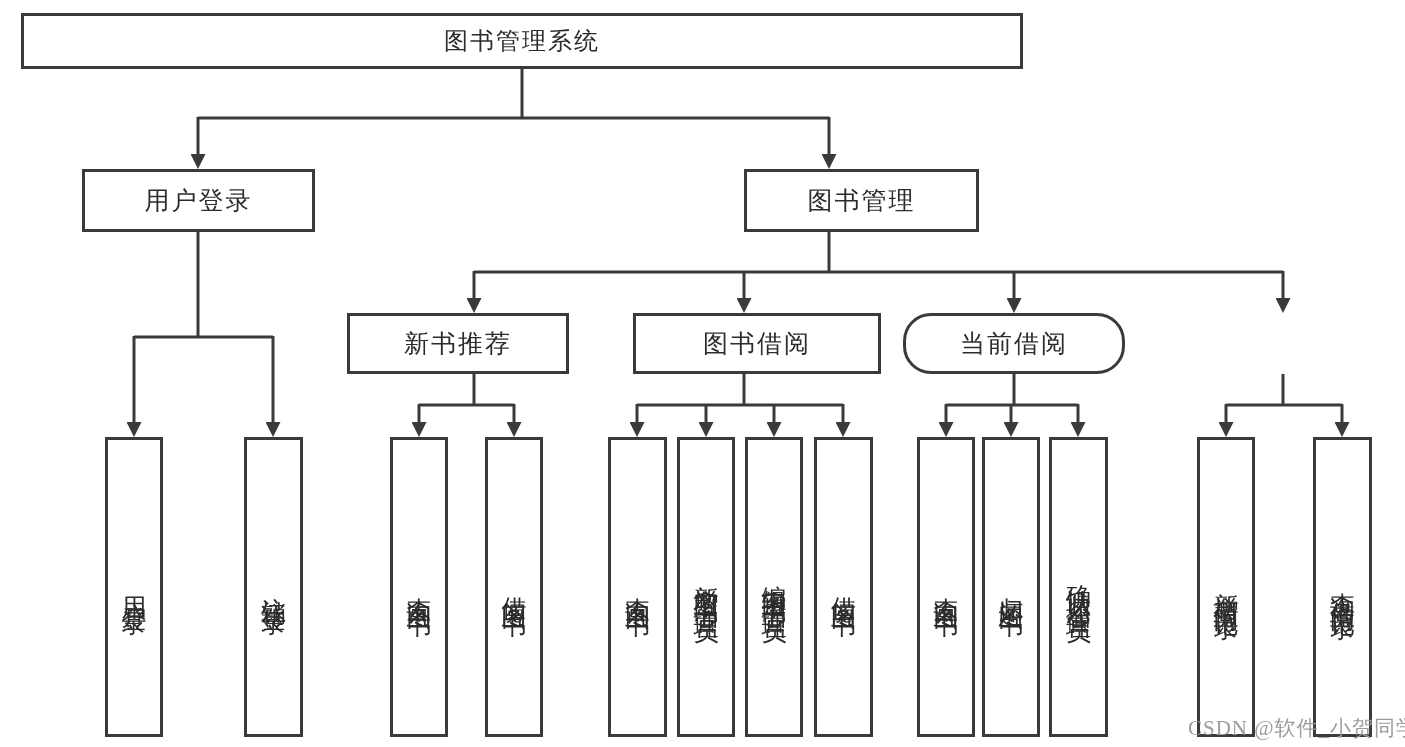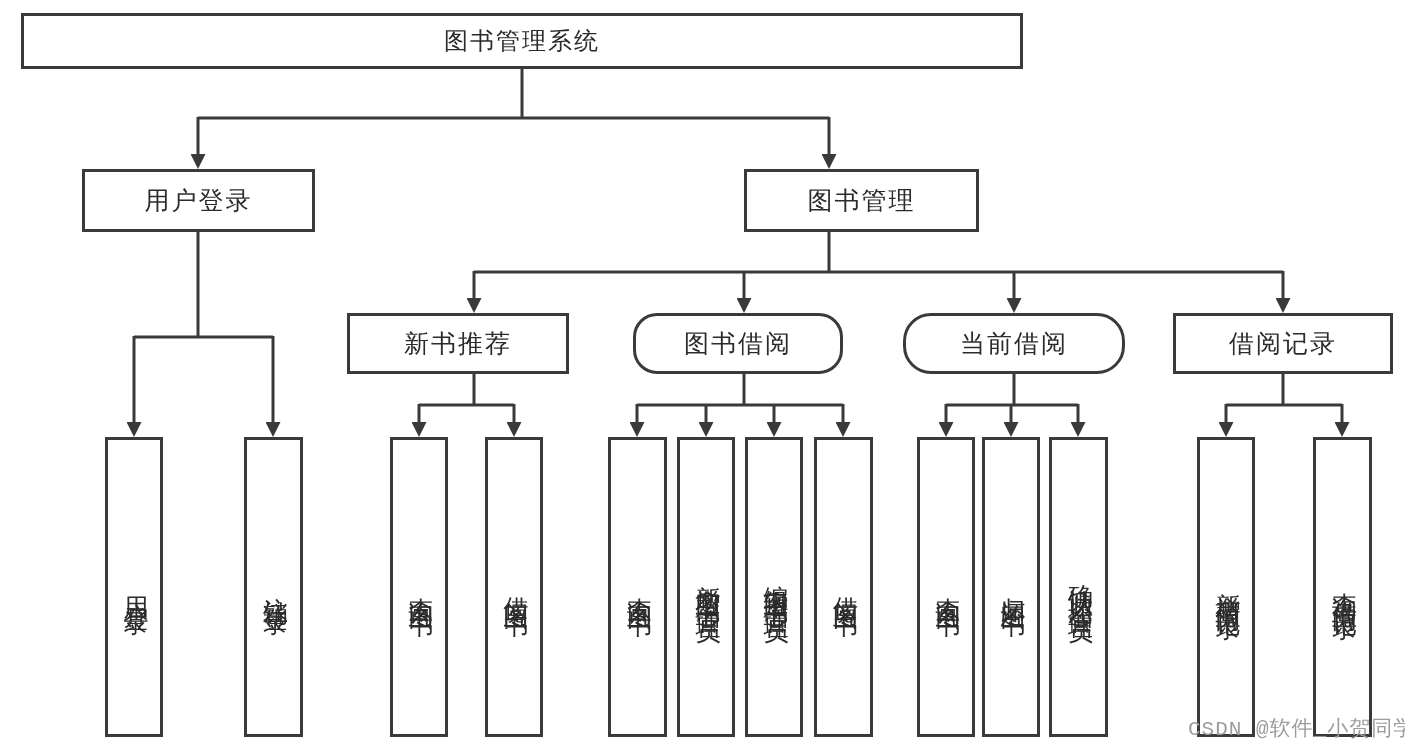--- a/index.html
+++ b/index.html
@@ -1,21 +1,21 @@
 <!DOCTYPE html>
 <html><head>
 <meta charset="utf-8">
 <style>
   html, body { margin: 0; padding: 0; background: #ffffff; }
   .canvas {
     position: relative;
     width: 1405px;
     height: 747px;
     background: #ffffff;
-    font-family: Liberation Mono, monospace;
+    font-family: Liberation Serif, serif;
     color: #2b2b2b;
     overflow: hidden;
   }
   .connectors {
     position: absolute;
     left: 0; top: 0;
     width: 1405px; height: 747px;
     pointer-events: none;
   }
   .node {
@@ -113,28 +113,25 @@
   <div class="node hbox" style="left:82px; top:169px; width:233px; height:63px;">
     <span>用户登录</span>
   </div>
   <div class="node hbox" style="left:712px; top:169px; width:235px; height:63px;margin-left:32px;">
     <span>图书管理</span>
   </div>
 
   <div class="node hbox" style="left:347px; top:313px; width:222px; height:61px;">
     <span>新书推荐</span>
   </div>
-  <div class="node hbox" style="left:633px; top:313px; width:210px; height:61px;border-radius:24px;">
+  <div class="node hbox" style="left:633px; top:313px; width:248px; height:61px;">
     <span>图书借阅</span>
   </div>
   <div class="node hbox" style="left:903px; top:313px; width:222px; height:61px;border-radius:28px;">
     <span>当前借阅</span>
-  </div>
-  <div class="node hbox" style="left:1173px; top:313px; width:220px; height:61px;">
-    <span>借阅记录</span>
   </div>
 
   <div class="node vbox" style="left:105px; top:437px; width:58px; height:300px;">
     <span>用户登录</span>
   </div>
   <div class="node vbox" style="left:244px; top:437px; width:59px; height:300px;">
     <span>注销登录</span>
   </div>
 
   <div class="node vbox" style="left:390px; top:437px; width:58px; height:300px;">

